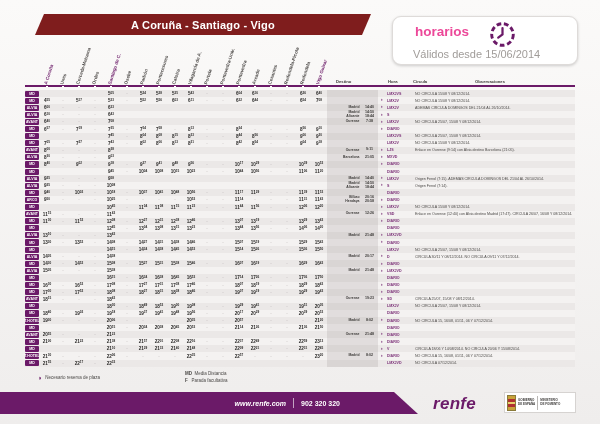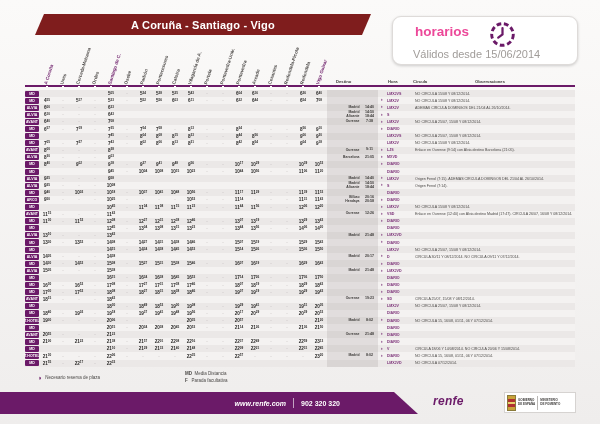--- a/index.html
+++ b/index.html
@@ -57,21 +57,21 @@
   .lg-abbr{font-size:4.5px;color:#4a4846;line-height:1.5;}
   .lg-abbr b{font-weight:bold;}
   
   .fbar{position:absolute;left:0;top:392px;width:418px;height:22px;background:#6b1a68;
         clip-path:polygon(0 0,calc(100% - 24px) 0,100% 100%,0 100%);
         display:flex;align-items:center;justify-content:flex-end;padding-right:78px;box-sizing:border-box;
         color:#fff;}
   .fweb{font-size:7px;font-weight:bold;font-style:italic;}
   .fsep{width:1px;height:10px;background:rgba(255,255,255,.6);margin:0 7px;}
   .fphone{font-size:7px;font-weight:bold;}
-  .brand{position:absolute;left:433px;top:394px;font-size:12px;font-weight:bold;
+  .brand{position:absolute;left:433px;top:394px;font-size:17px;font-weight:bold;
          font-style:italic;color:#6b1a68;letter-spacing:.3px;}
   .gov{position:absolute;left:504px;top:392px;width:72px;height:21px;background:#fff;
        border:1px solid #d6d3d1;display:flex;align-items:center;gap:2px;padding:1px 2px;box-sizing:border-box;}
   .crest{width:7px;height:14px;background:linear-gradient(#c8a23a 0 20%,#b03030 20% 40%,#e8d06a 40% 60%,#b03030 60% 80%,#c8a23a 80% 100%);
          border:0.5px solid #8a7a3a;}
   .gov .txt{font-size:3px;color:#3c3a38;line-height:1.15;font-weight:bold;}
   .gov .sep{width:1px;height:14px;background:#b9b6b3;}
 </style>
 </head>
 <body>

